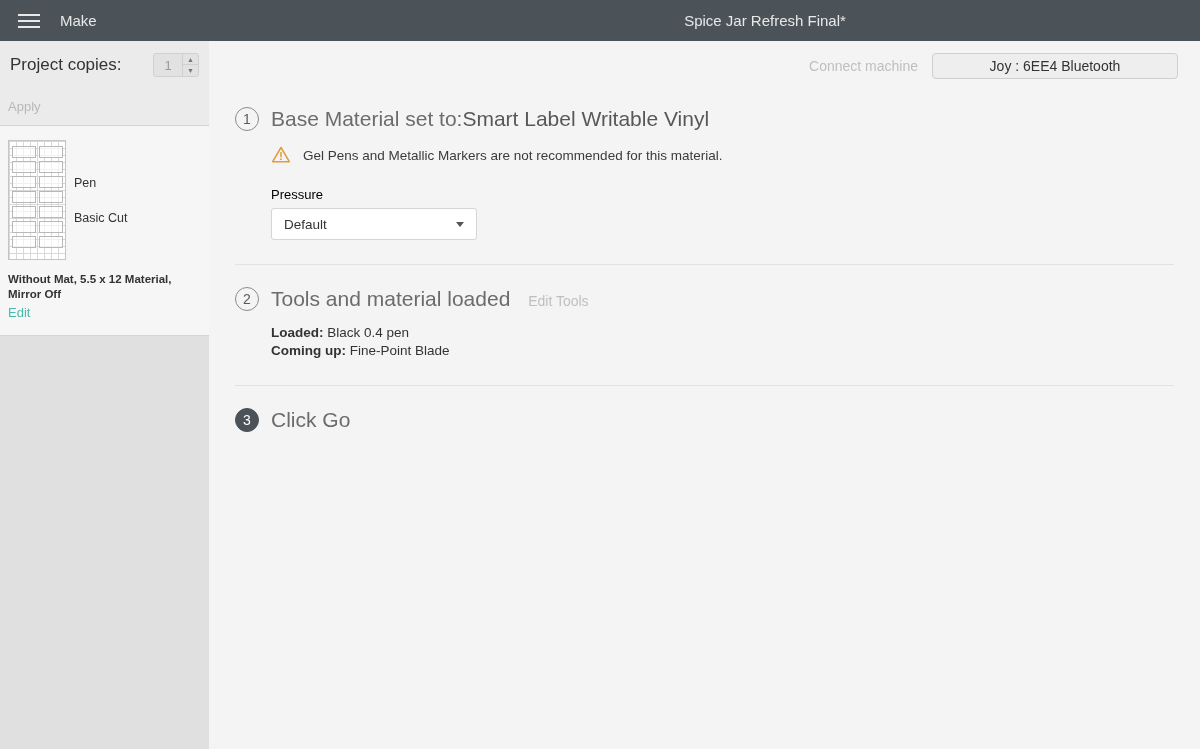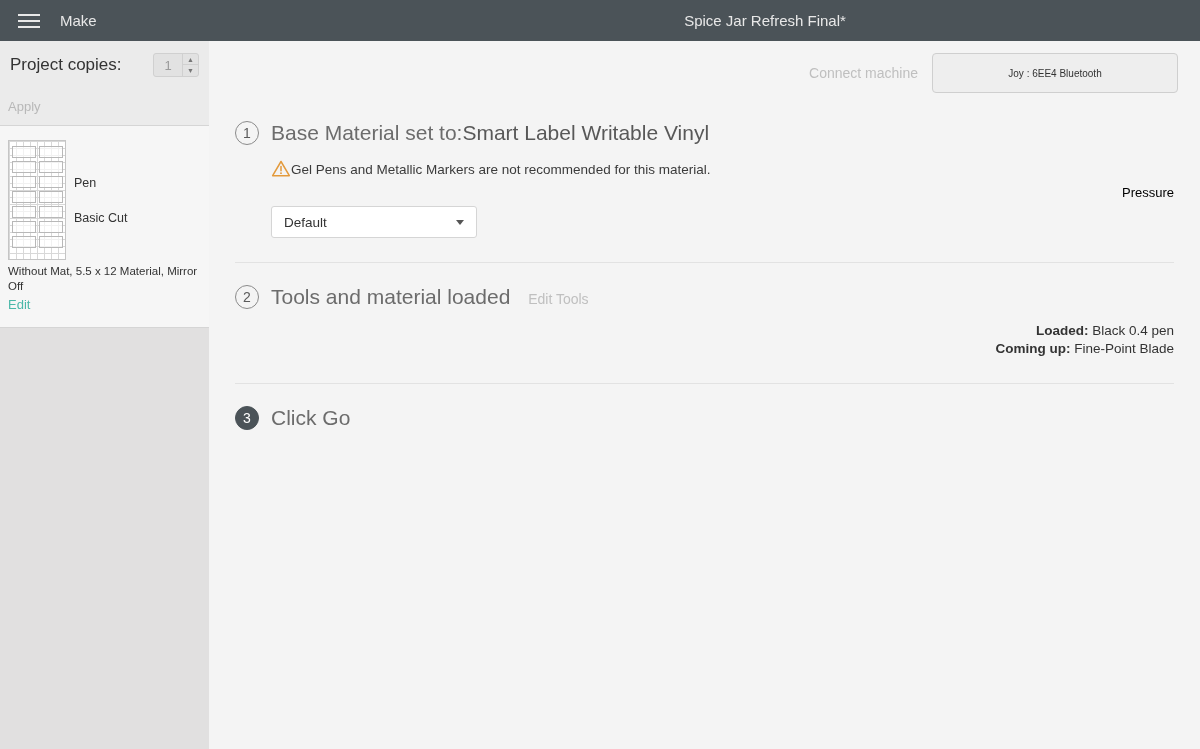--- a/index.html
+++ b/index.html
@@ -179,61 +179,61 @@
       flex-direction: column;
       gap: 21px;
     }
     .mat-op-list span {
       font-size: 12.5px;
       color: #333;
     }
     .mat-desc {
       font-size: 11.5px;
       color: #333;
-      margin-top: 4px;
+      margin-top: 12px;
       line-height: 1.3;
+      font-weight: bold;
     }
     .mat-edit {
       font-size: 13px;
       color: #4bb8a9;
       margin-top: 3px;
       cursor: pointer;
       display: inline-block;
     }
     
     .main {
       position: absolute;
       left: 209px;
       top: 41px;
       right: 0;
       bottom: 0;
       background: #f4f4f4;
-      text-align: right;
     }
     .connect-row {
       display: flex;
       justify-content: flex-end;
       align-items: center;
       padding: 12px 22px 0 0;
       gap: 14px;
     }
     .connect-label {
       font-size: 14px;
       color: #bfbfbf;
     }
     .machine-select {
       width: 246px;
-      height: 40px;
+      height: 26px;
       background: #eeeeee;
       border: 1px solid #cfcfcf;
       border-radius: 4px;
       display: flex;
       align-items: center;
       justify-content: center;
-      font-size: 10px;
+      font-size: 14px;
       color: #333;
       cursor: pointer;
     }
     .steps {
       padding: 28px 26px 0 26px;
     }
     .step {
       padding: 0 0 24px 0;
       border-bottom: 1px solid #e2e2e2;
       margin-bottom: 22px;
@@ -272,22 +272,22 @@
       font-weight: 400;
       color: #585858;
     }
     .step-body {
       padding-left: 36px;
       margin-top: 14px;
     }
     .warn-row {
       display: flex;
       align-items: center;
-      gap: 0;
-      margin-bottom: 6px;
+      gap: 12px;
+      margin-bottom: 22px;
     }
     .warn-icon svg { display: block; }
     .warn-text {
       font-size: 13.5px;
       color: #3b3b3b;
     }
     .pressure-label {
       font-size: 13px;
       color: #000000;
       margin-bottom: 6px;

